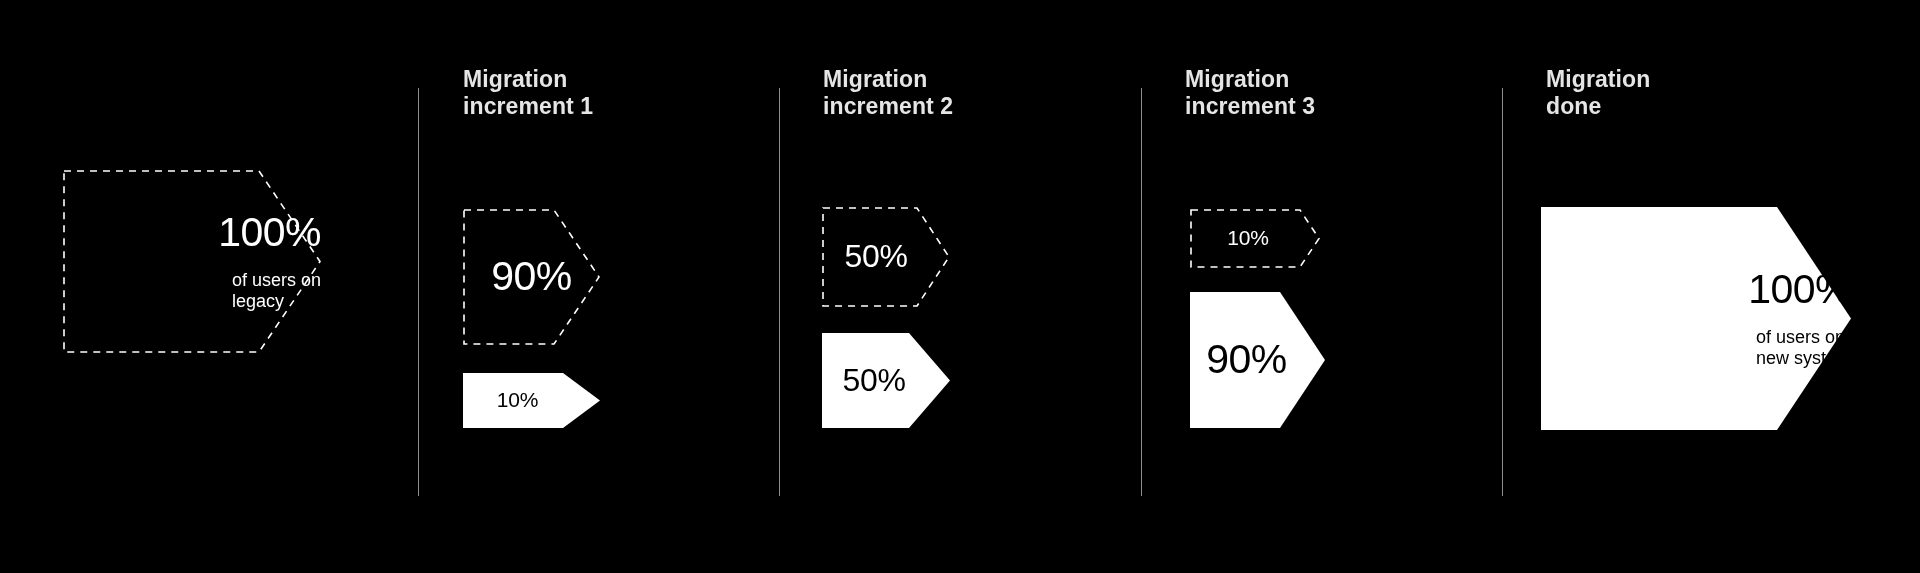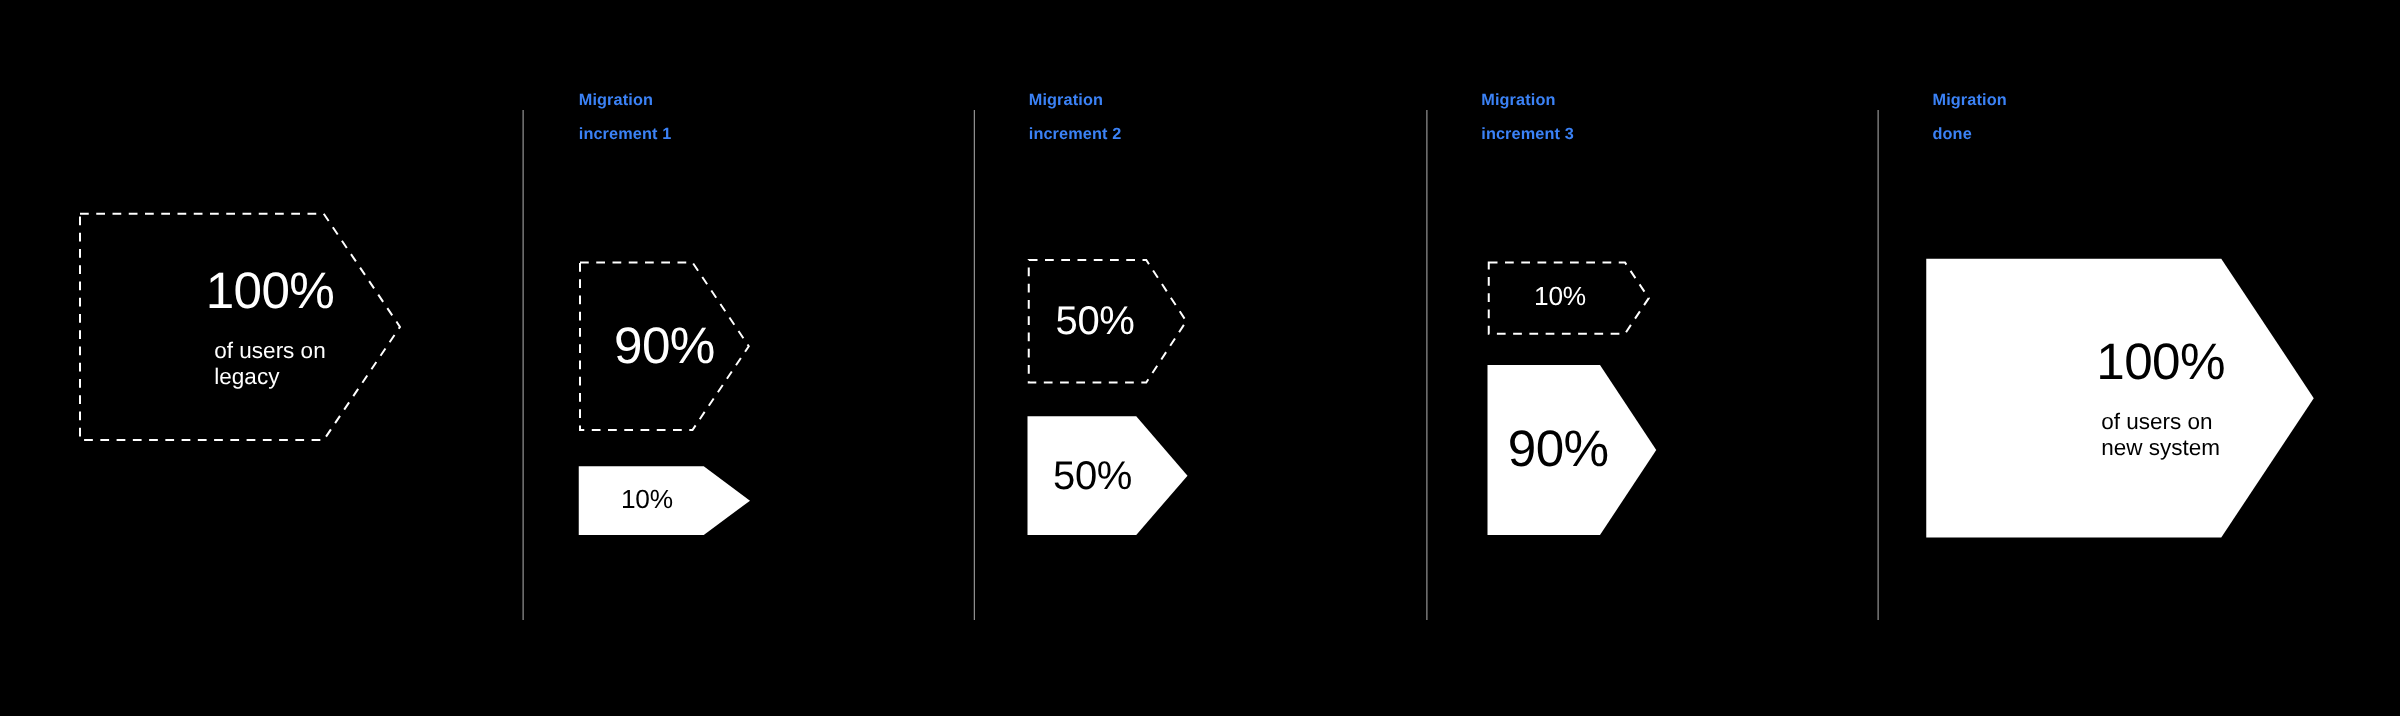--- a/index.html
+++ b/index.html
@@ -20,22 +20,22 @@
     position:absolute;
     width:1px;
     background:#8d8d8d;
     top:88px;
     height:408px;
   }
 
   
   .col-header {
     position:absolute;
-    color:#3b82f6;
-    font-size:13px;
+    color:#e5e5e5;
+    font-size:23px;
     font-weight:bold;
     line-height:27px;
     letter-spacing:0.1px;
     white-space:pre-line;
   }
 
   
   .arrow {
     position:absolute;
     display:flex;
@@ -81,21 +81,21 @@
     letter-spacing:-0.2px;
     text-align:center;
   }
   .sub {
     font-size:18px;
     font-weight:400;
     line-height:21px;
     margin-top:16px;
     white-space:pre-line;
   }
-  .labels.left-align { align-items:center; }
+  .labels.left-align { align-items:flex-end; }
   .labels.left-align .sub { text-align:left; }
   .labels.left-align .pct-big { text-align:left; }
 </style>
 </head>
 <body>
 
 <div id="stage">
 
   <div class="divider" style="left:418px;"></div>
   <div class="divider" style="left:779px;"></div>

